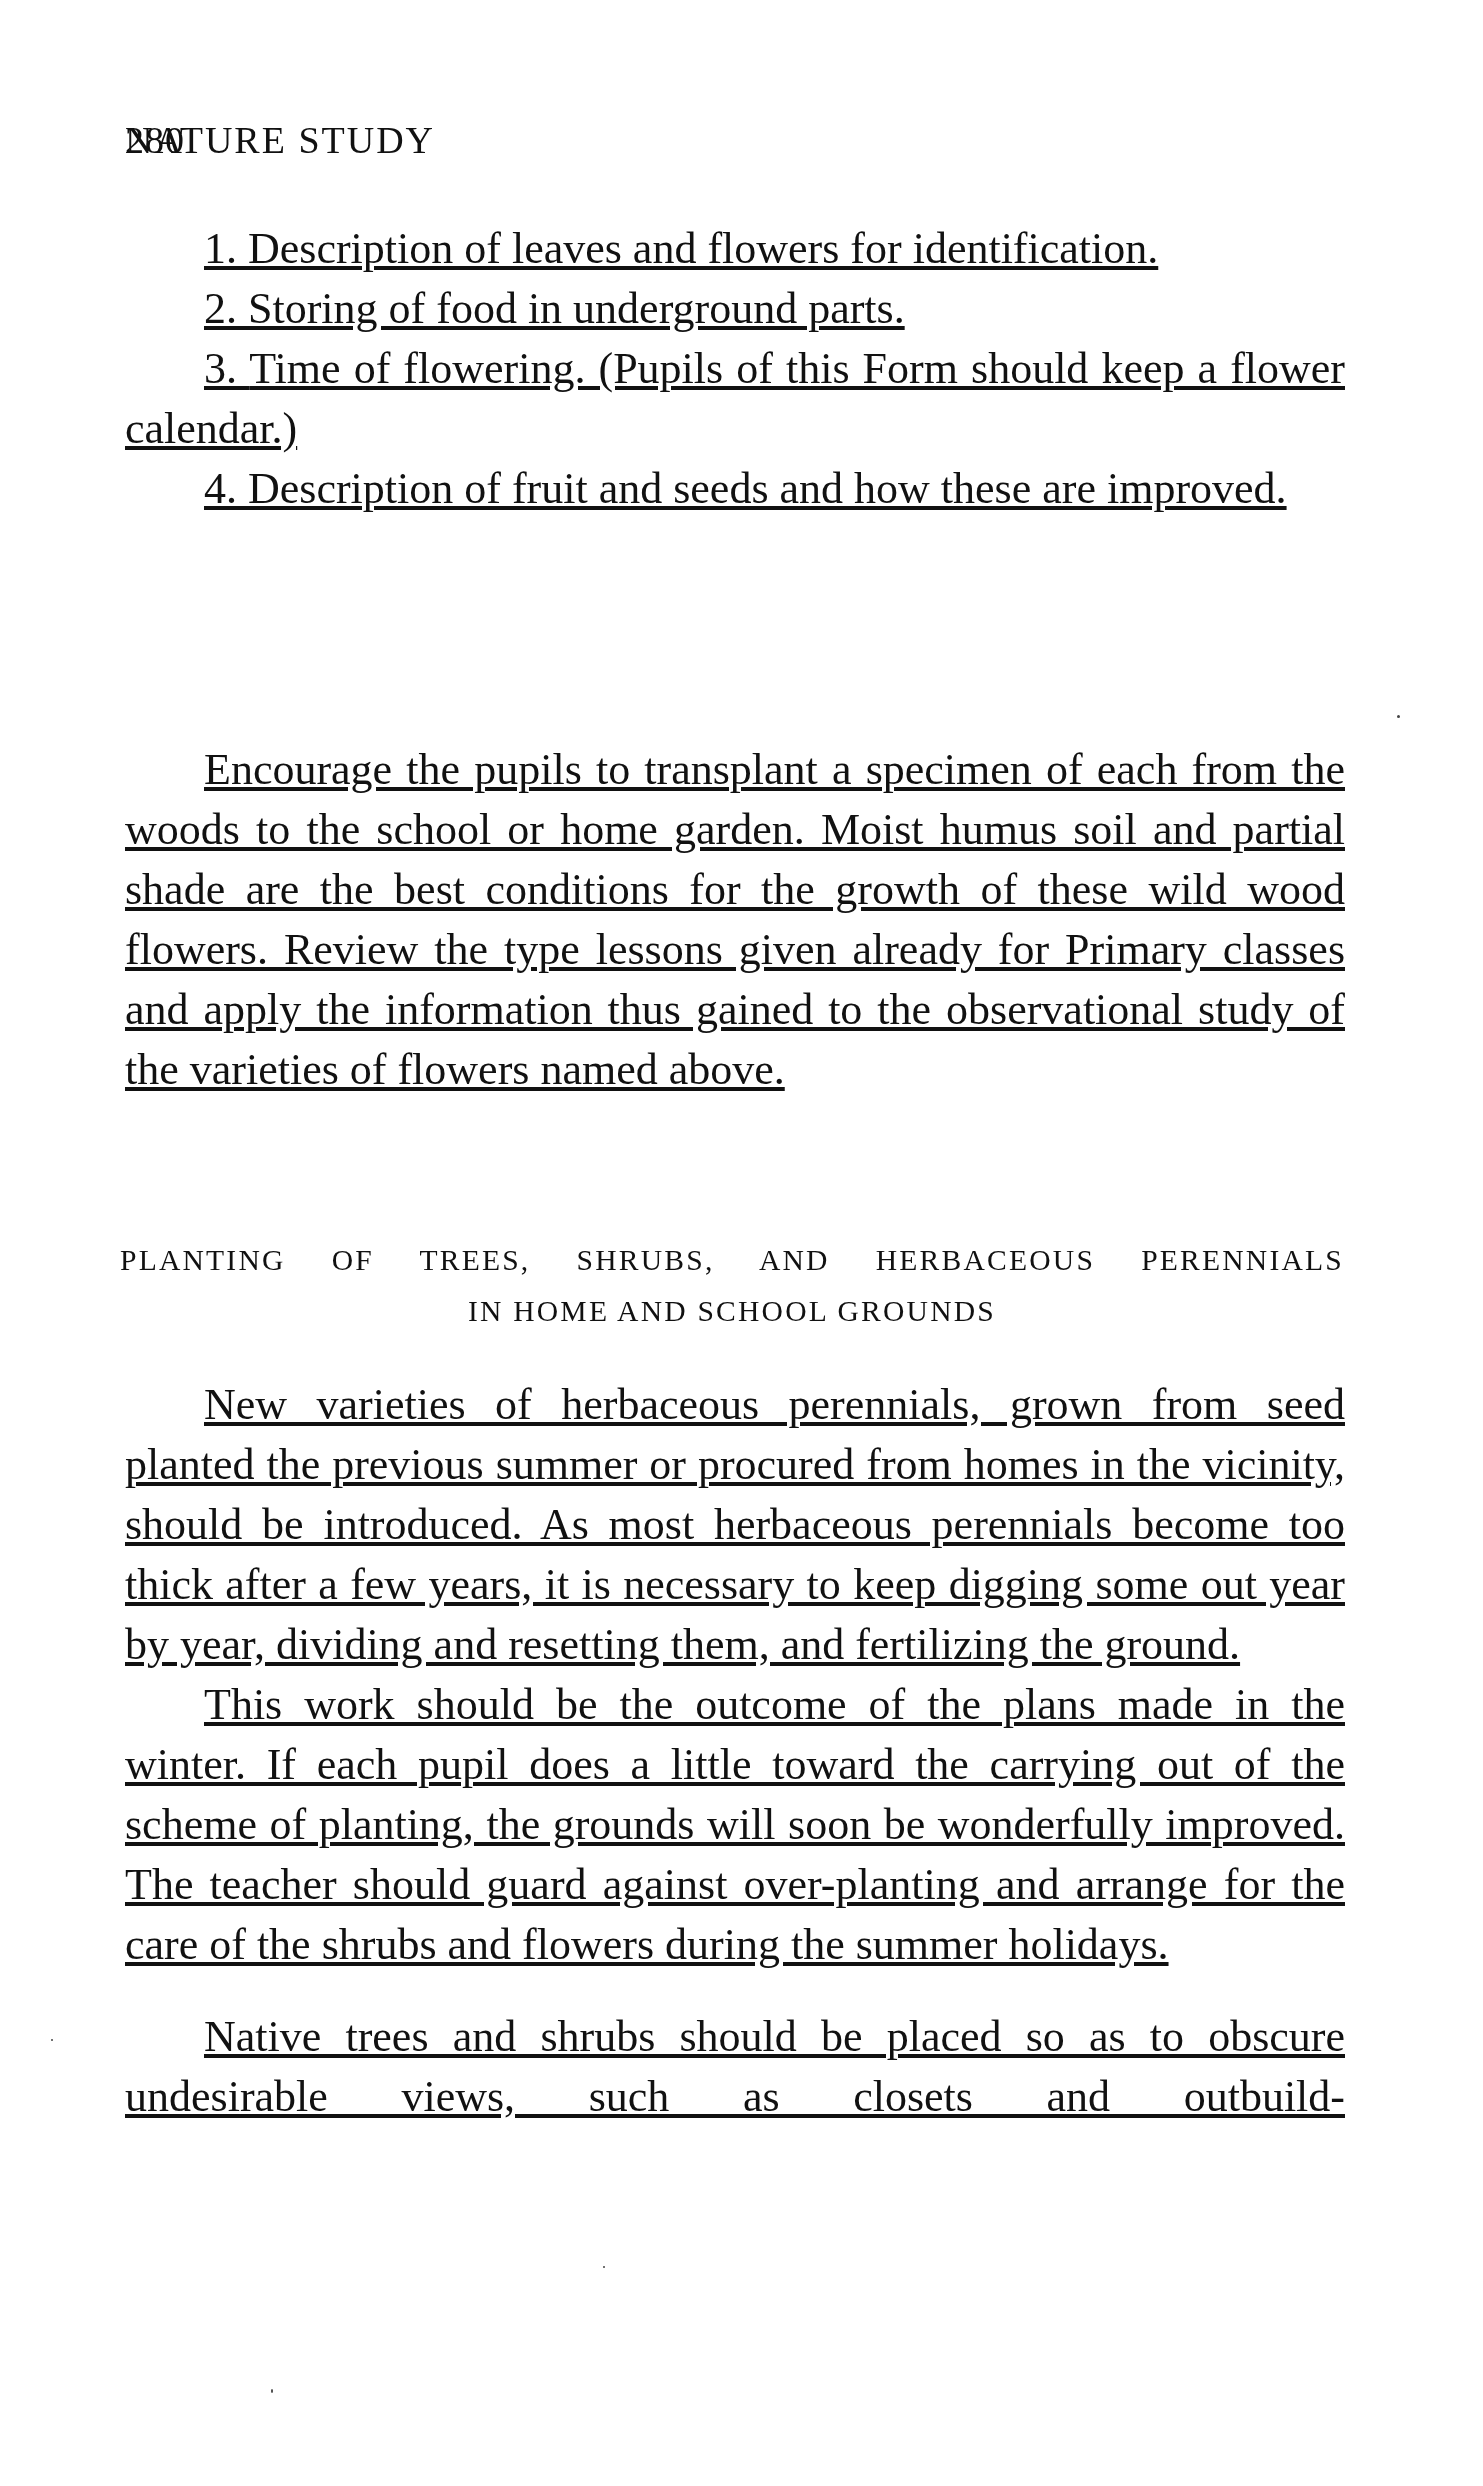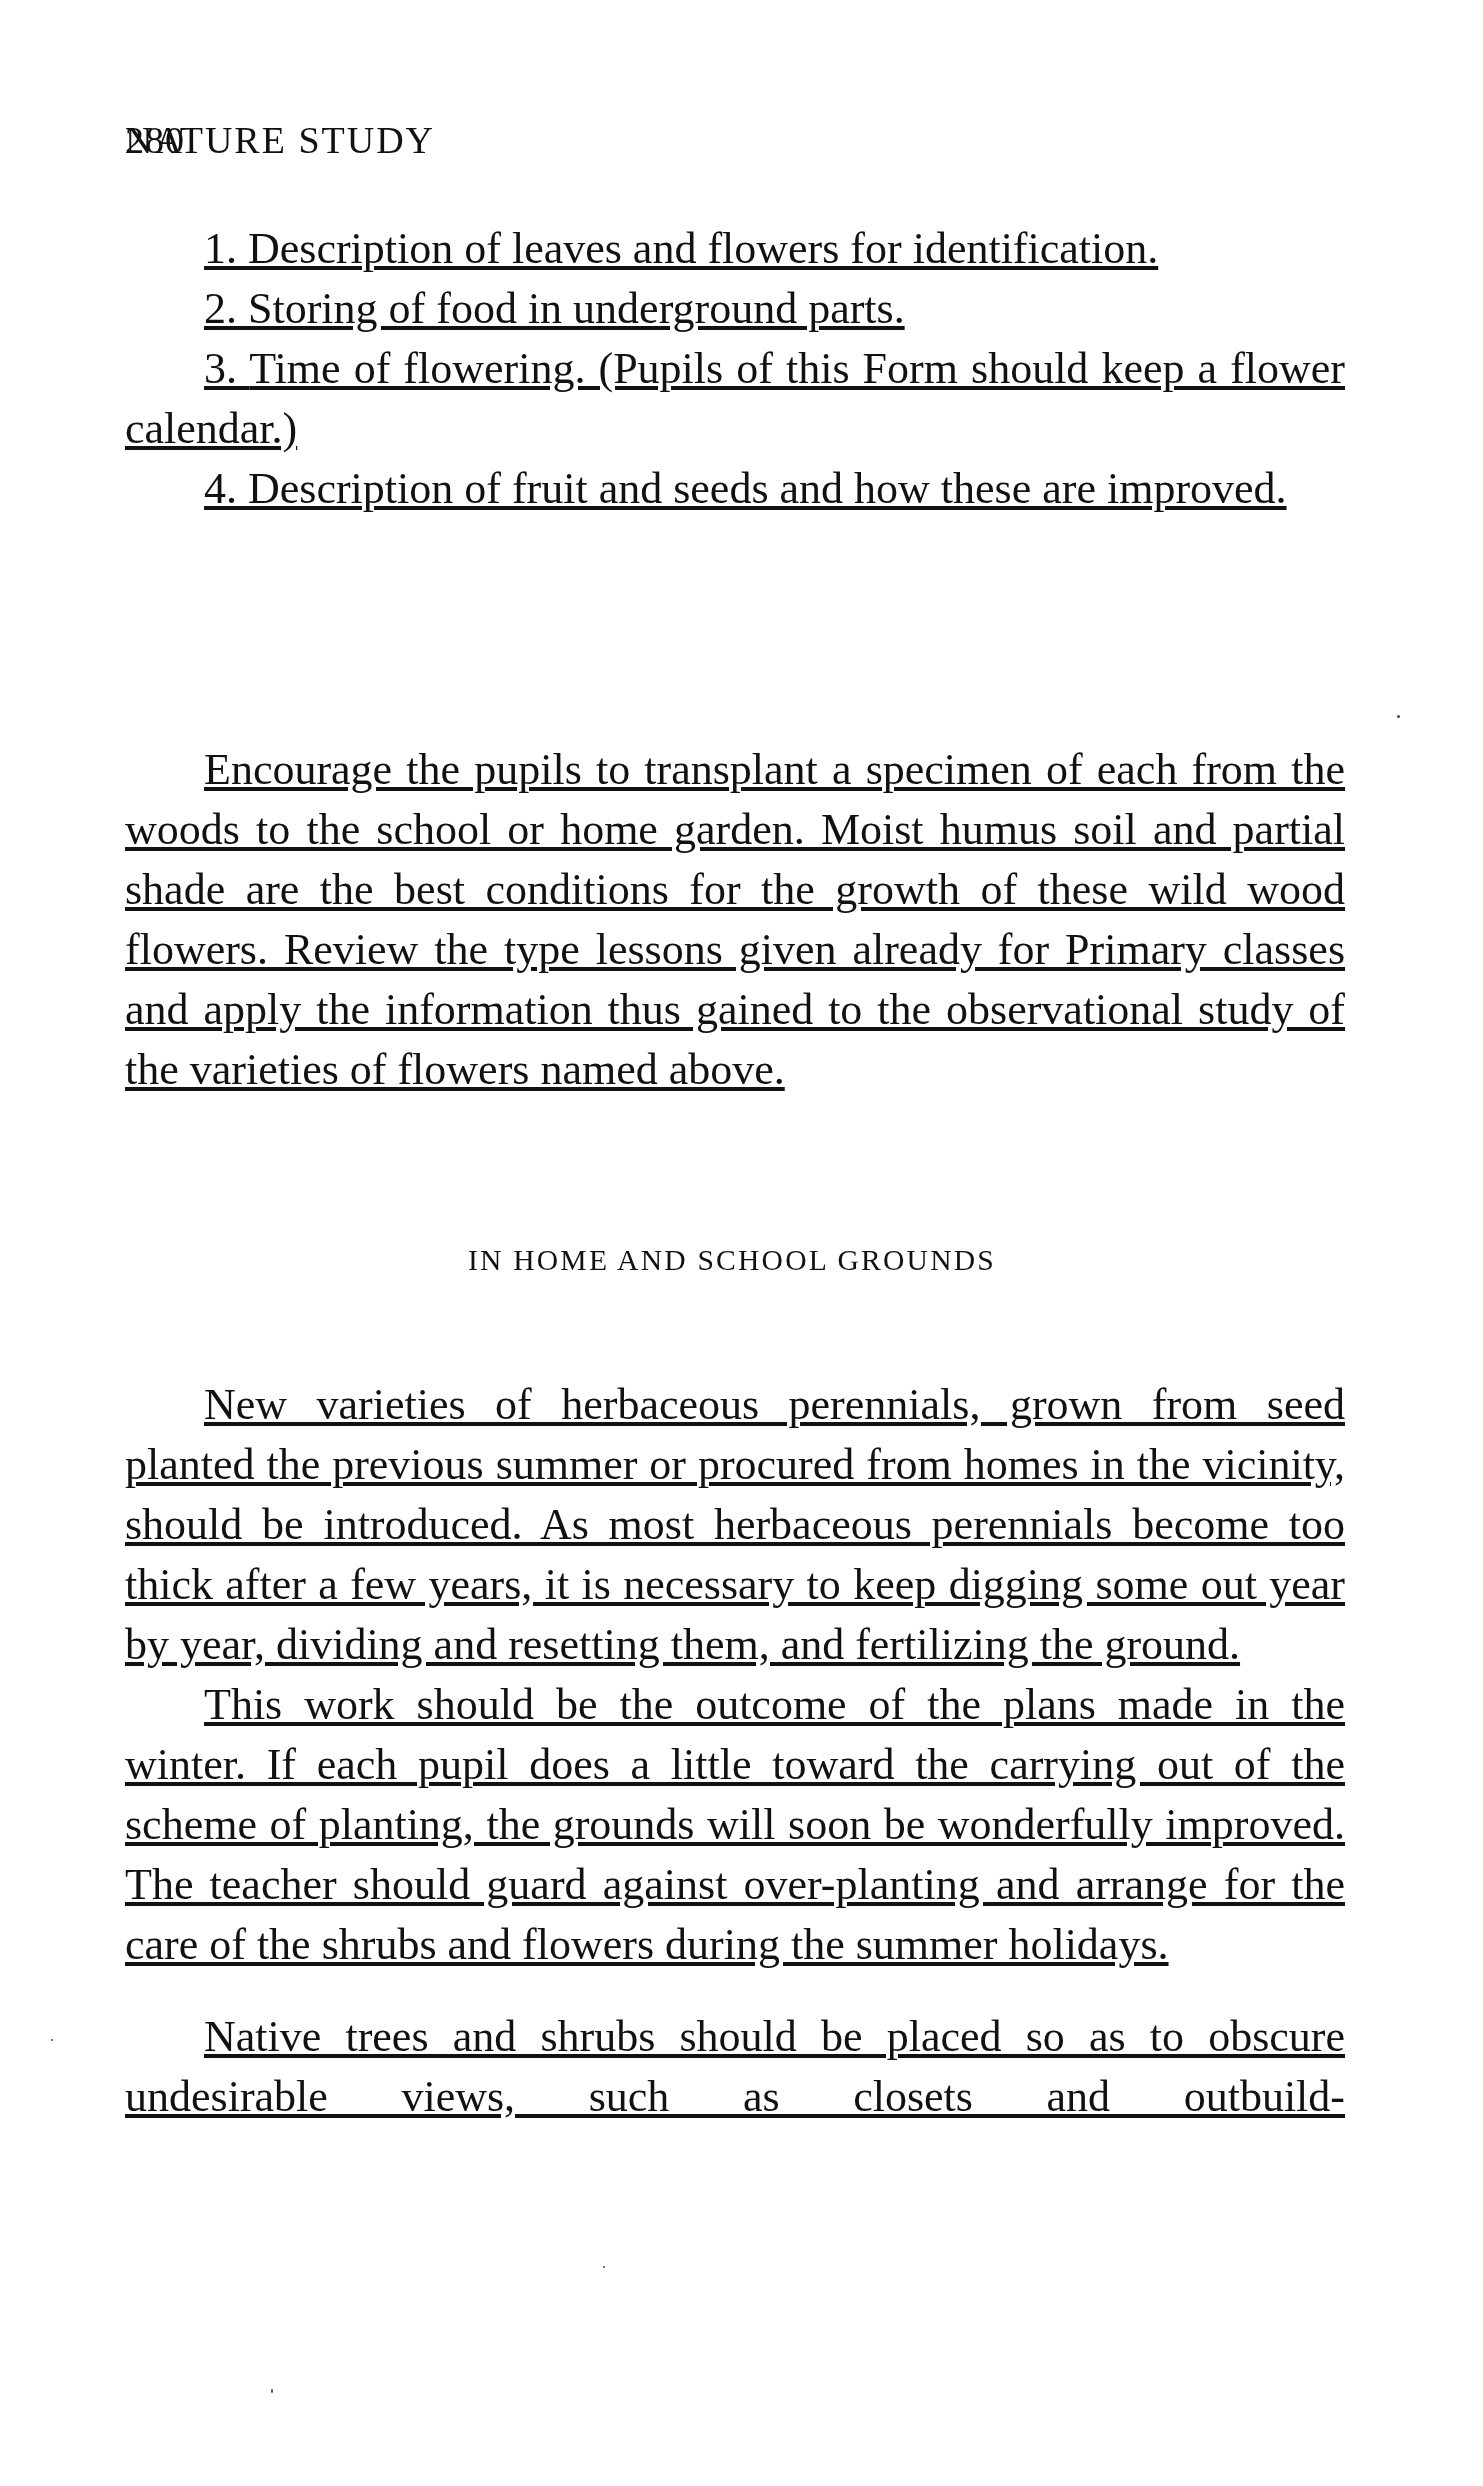--- a/index.html
+++ b/index.html
@@ -31,20 +31,21 @@
     <p class="list-item"><span>2.</span> <span>Storing of food in underground parts.</span></p>
     <p class="list-item"><span>3.</span> <span>Time of flowering. (Pupils of this Form should keep a flower calendar.)</span></p>
     <p class="list-item"><span>4.</span> <span>Description of fruit and seeds and how these are improved.</span></p>
   </div>
 
   <div class="block" style="top: 740px;">
     <p>Encourage the pupils to transplant a specimen of each from the woods to the school or home garden. Moist humus soil and partial shade are the best conditions for the growth of these wild wood flowers. Review the type lessons given already for Primary classes and apply the information thus gained to the observational study of the varieties of flowers named above.</p>
   </div>
 
   <div class="heading" style="top: 1235px;">
+    <span class="h1">PLANTING OF TREES, SHRUBS, AND HERBACEOUS PERENNIALS</span>
     <span class="h2">IN HOME AND SCHOOL GROUNDS</span>
   </div>
 
   <div class="block" style="top: 1375px;">
     <p>New varieties of herbaceous perennials, grown from seed planted the previous summer or procured from homes in the vicinity, should be introduced. As most herbaceous perennials become too thick after a few years, it is necessary to keep digging some out year by year, dividing and resetting them, and fertilizing the ground.</p>
     <p>This work should be the outcome of the plans made in the winter. If each pupil does a little toward the carrying out of the scheme of planting, the grounds will soon be wonderfully improved. The teacher should guard against over-planting and arrange for the care of the shrubs and flowers during the summer holidays.</p>
     <p style="text-align-last: justify; margin-top: 32px;">Native trees and shrubs should be placed so as to obscure undesirable views, such as closets and outbuild-</p>
   </div>
 
   <span class="speck" style="left: 1397px; top: 715px;"></span>

